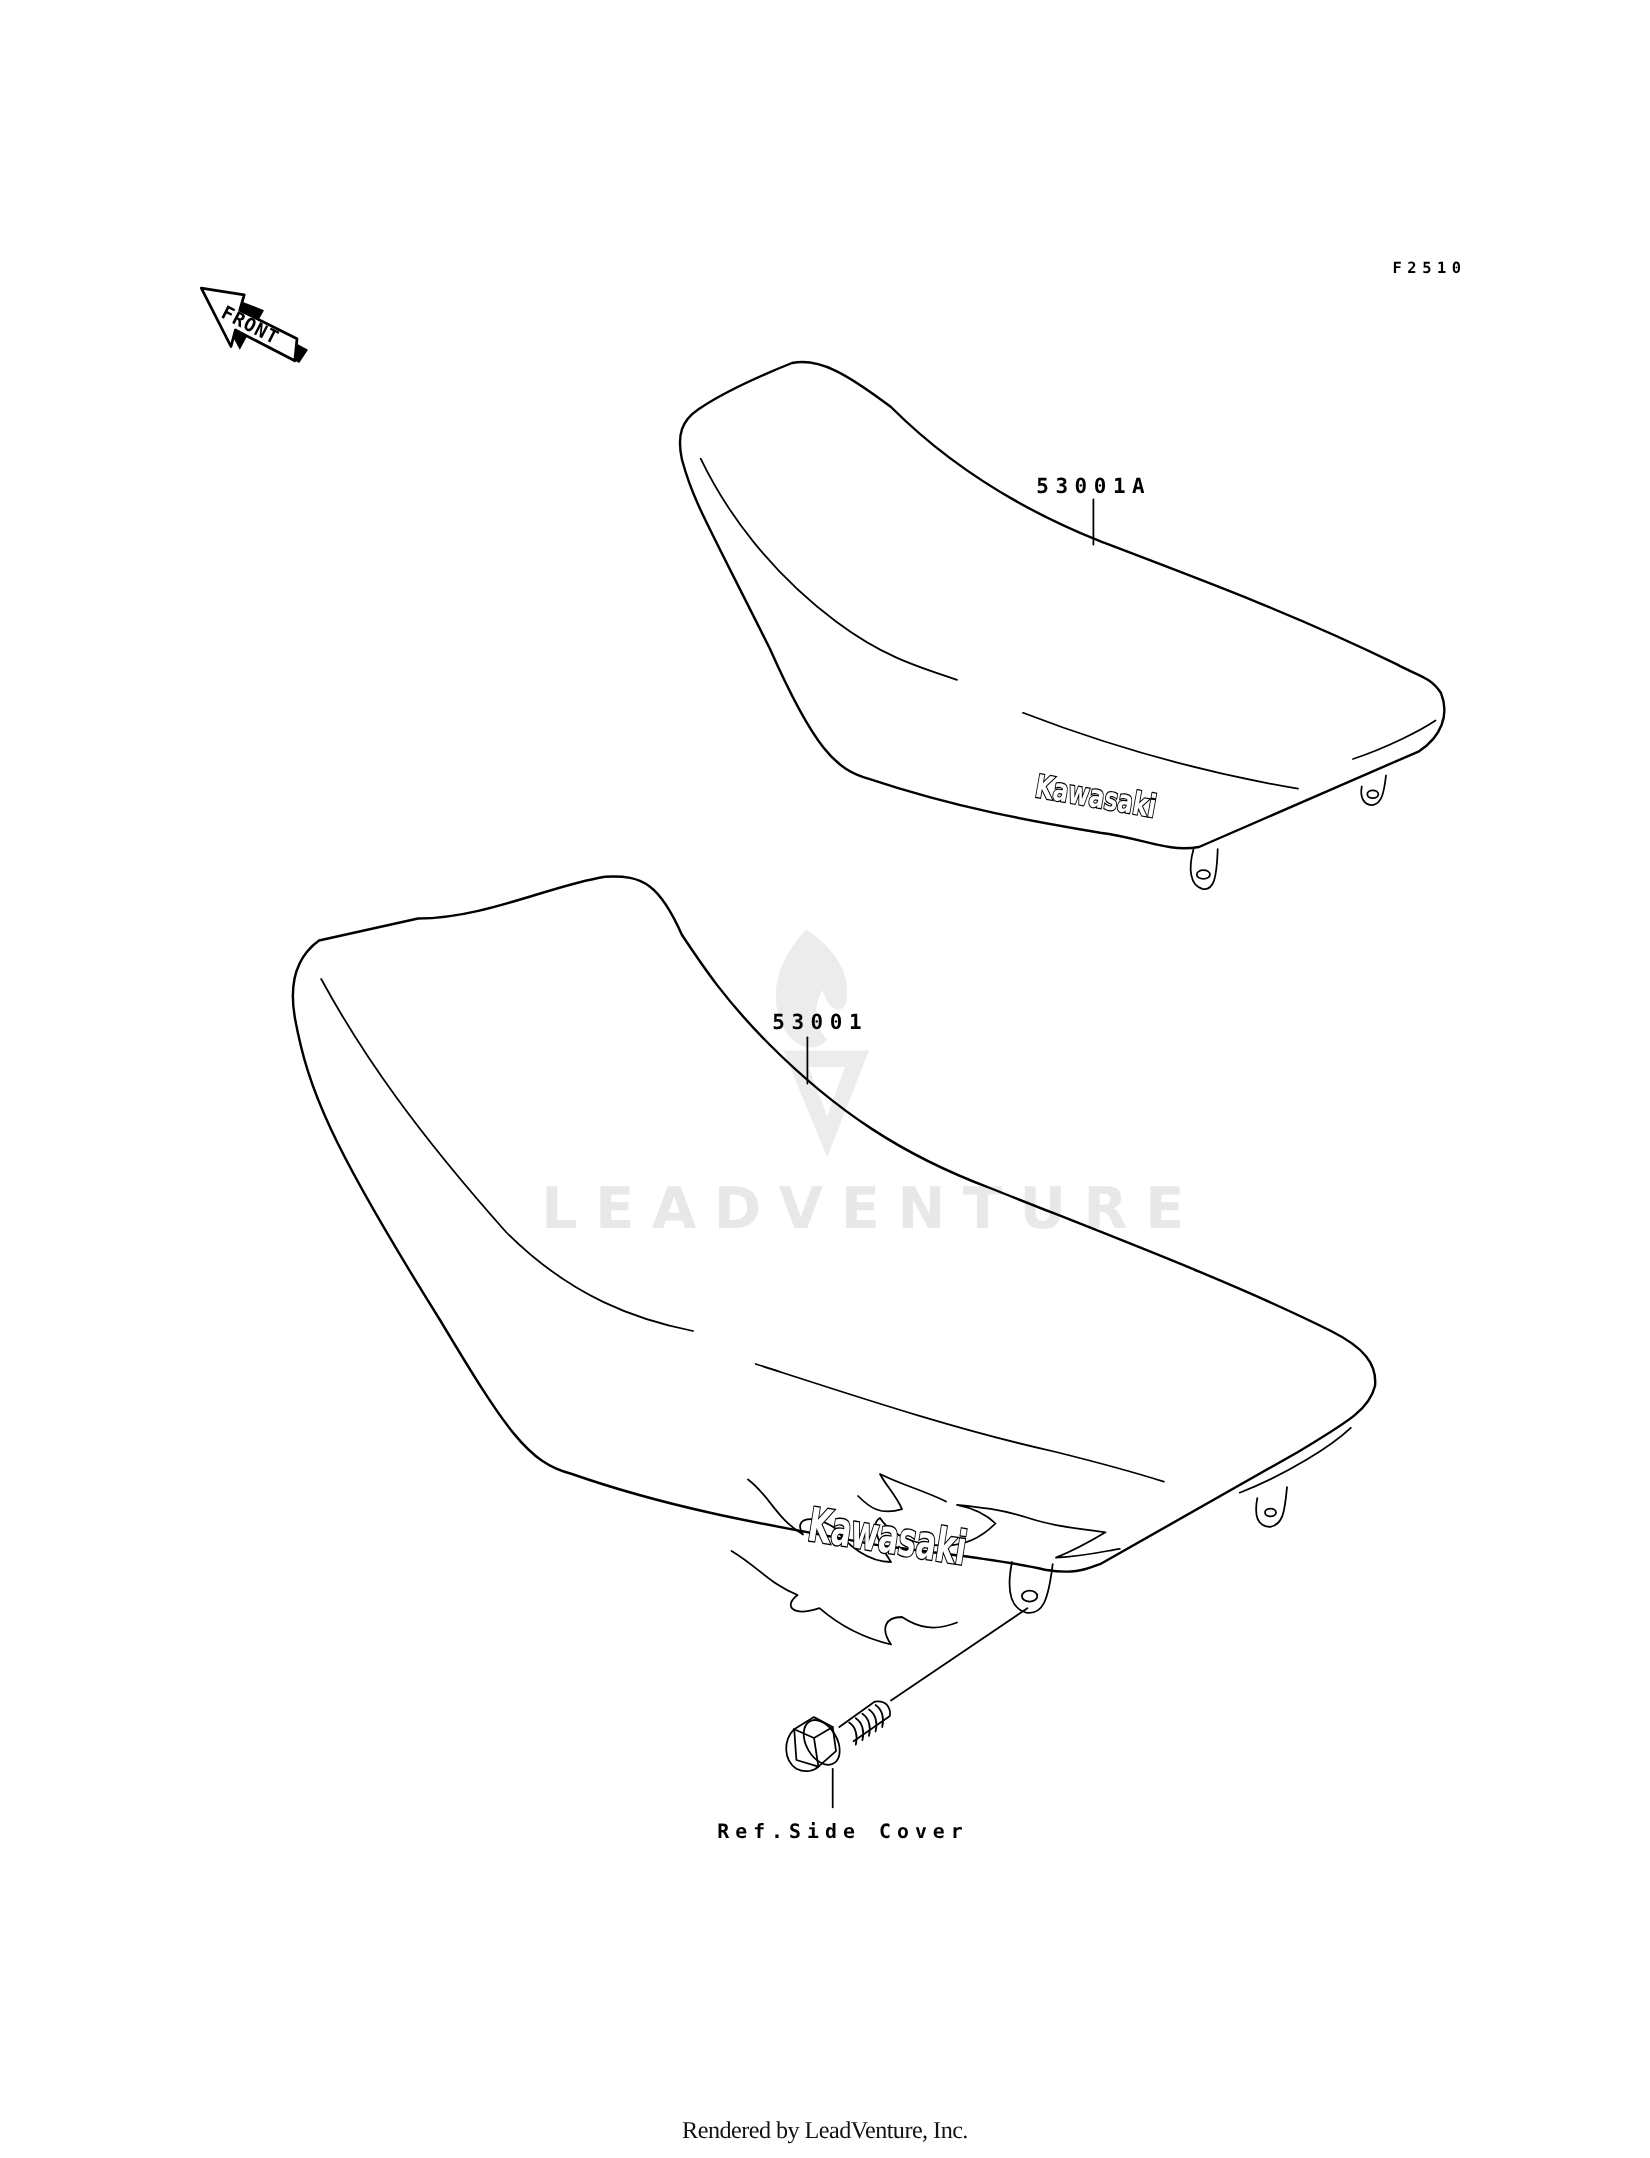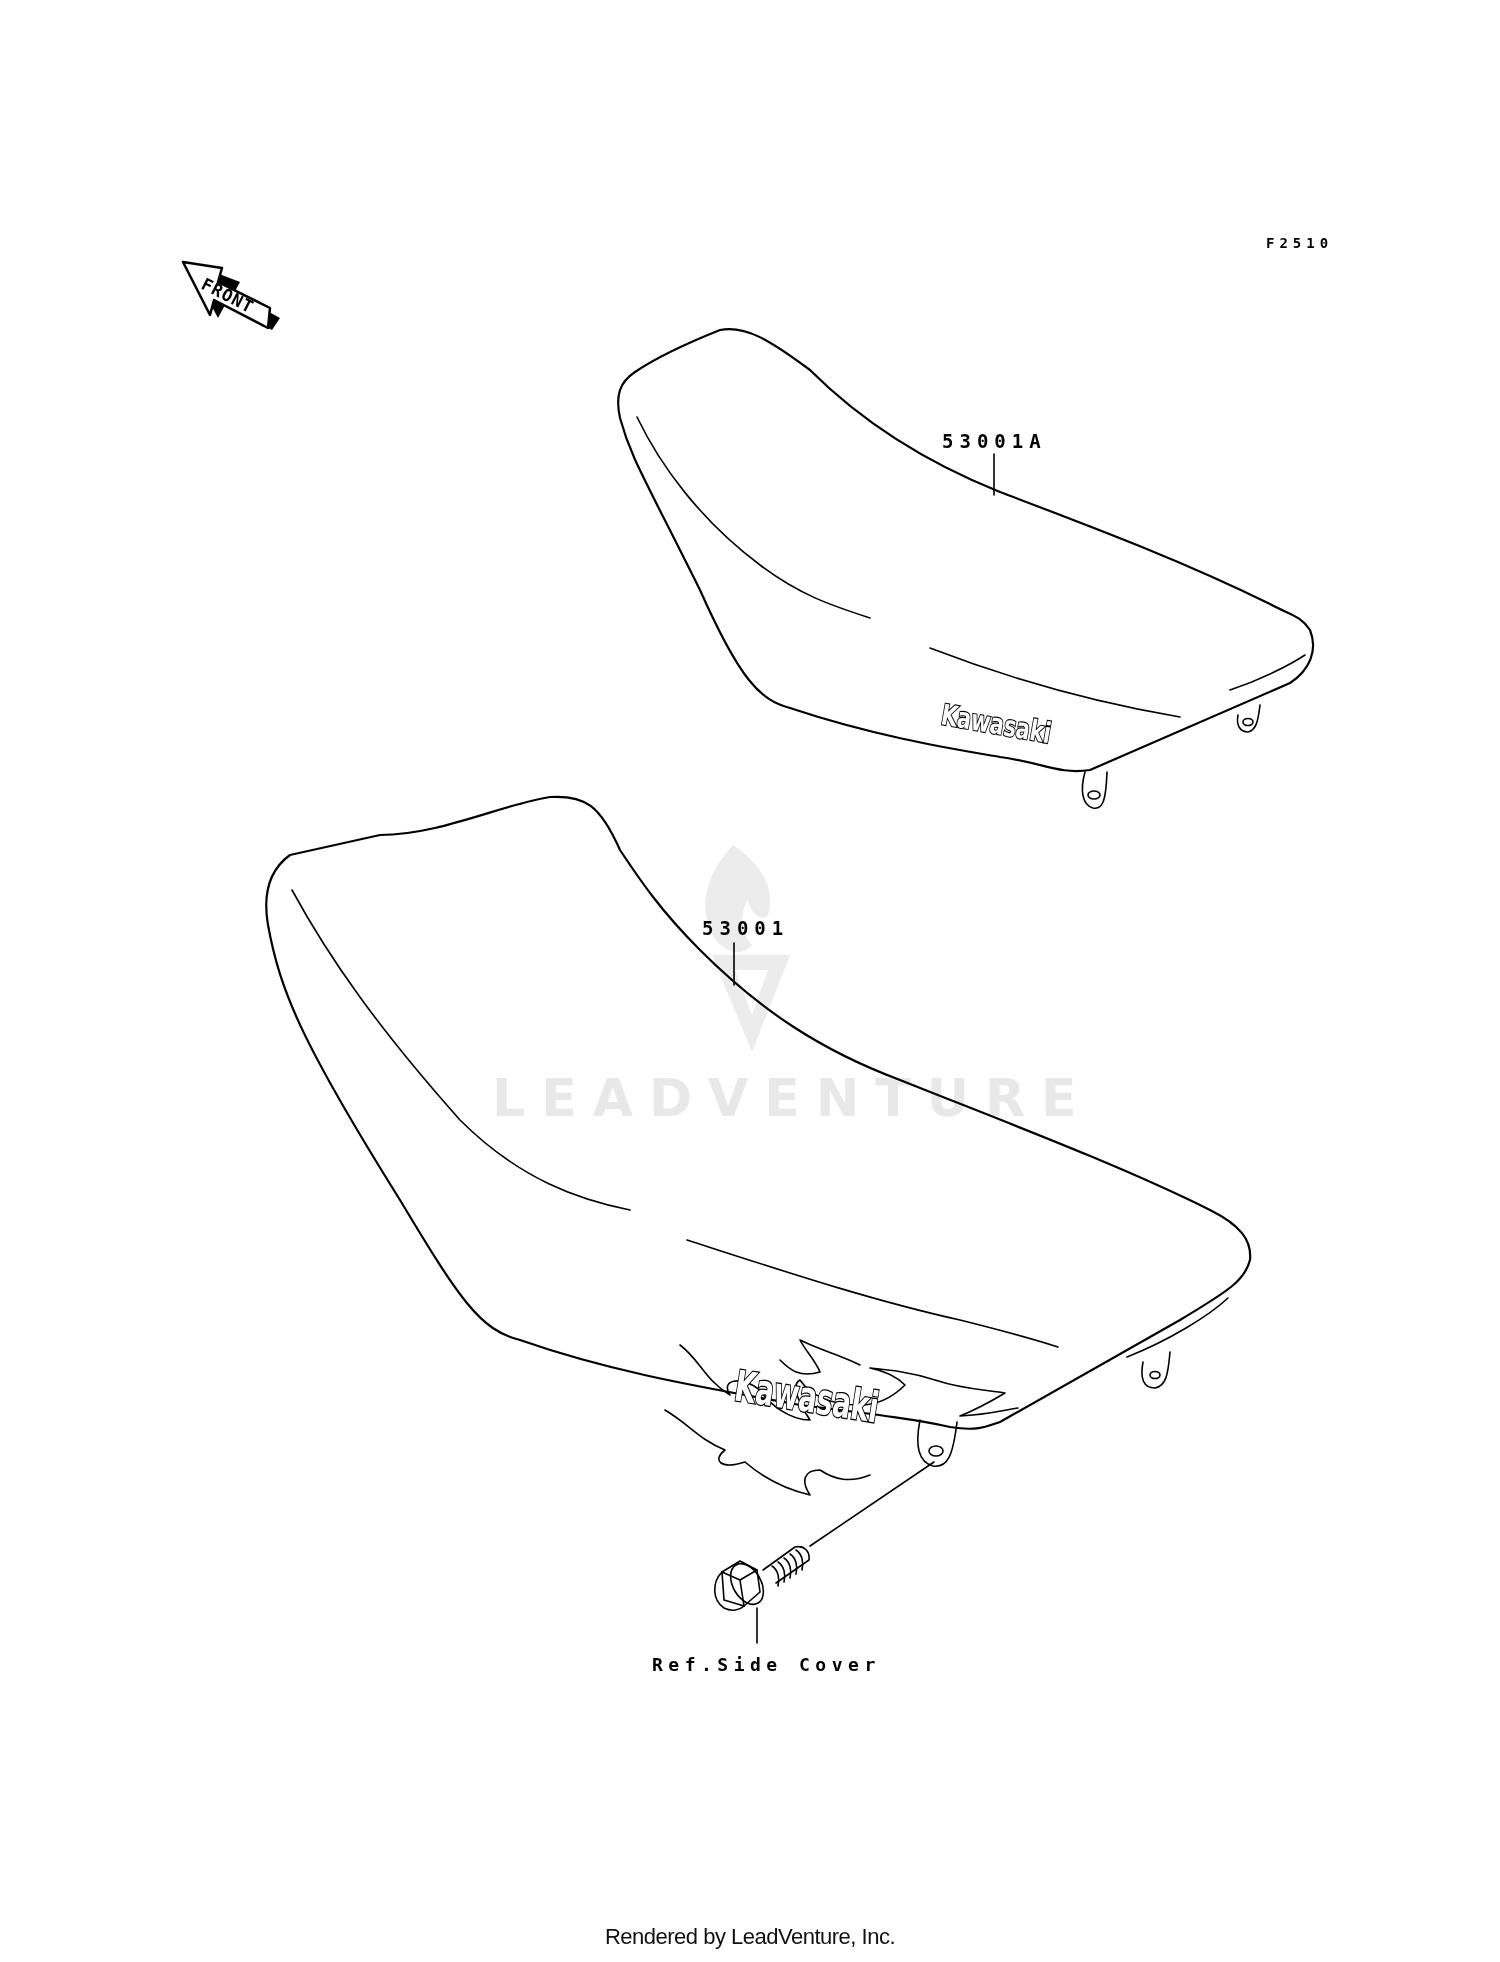--- a/index.html
+++ b/index.html
@@ -4,21 +4,21 @@
 <style>
   html, body { margin:0; padding:0; background:#ffffff; }
   body { width:1500px; height:1962px; position:relative; overflow:hidden; font-family:"DejaVu Sans", sans-serif; }
   #diagram { position:absolute; left:0; top:0; width:1500px; height:1962px; }
   .ln { fill:none; stroke:#000; stroke-width:2.2; stroke-linejoin:round; stroke-linecap:round; }
   .thin { fill:none; stroke:#000; stroke-width:1.6; stroke-linejoin:round; stroke-linecap:round; }
   .callout { font-family:"DejaVu Sans Mono", "Liberation Mono", monospace; font-weight:bold; font-size:19px; letter-spacing:6px; fill:#000; }
   .figno { font-family:"DejaVu Sans Mono", "Liberation Mono", monospace; font-weight:bold; font-size:14px; letter-spacing:5px; fill:#000; }
   .brand { font-family:"DejaVu Sans", sans-serif; font-weight:bold; fill:#fff; stroke:#000; stroke-width:2; paint-order:stroke; }
   .wm { font-family:"DejaVu Sans", sans-serif; font-weight:bold; fill:#e8e8e8; letter-spacing:16px; }
-  #footer { position:absolute; left:0; width:1500px; top:1924px; text-align:center; font-family:Liberation Sans, sans-serif; font-size:22px; color:#111; letter-spacing:-0.5px; }
+  #footer { position:absolute; left:0; width:1500px; top:1924px; text-align:center; font-family:Liberation Serif, serif; font-size:22px; color:#111; letter-spacing:-0.5px; }
 </style>
 </head>
 <body>
 
 <svg id="diagram" viewBox="0 0 1500 1962" xmlns="http://www.w3.org/2000/svg">
 
   <g>
     <g fill="#ececec">
       <path d="M733 845 C705 875 700 905 710 930 C718 950 740 960 752 945 C742 935 738 915 748 900 C752 920 770 925 770 905 C772 880 755 860 733 845 Z"></path>
       <path d="M712 955 L790 955 L752 1052 Z M735 970 L752 1015 L768 970 Z" fill-rule="evenodd"></path>

